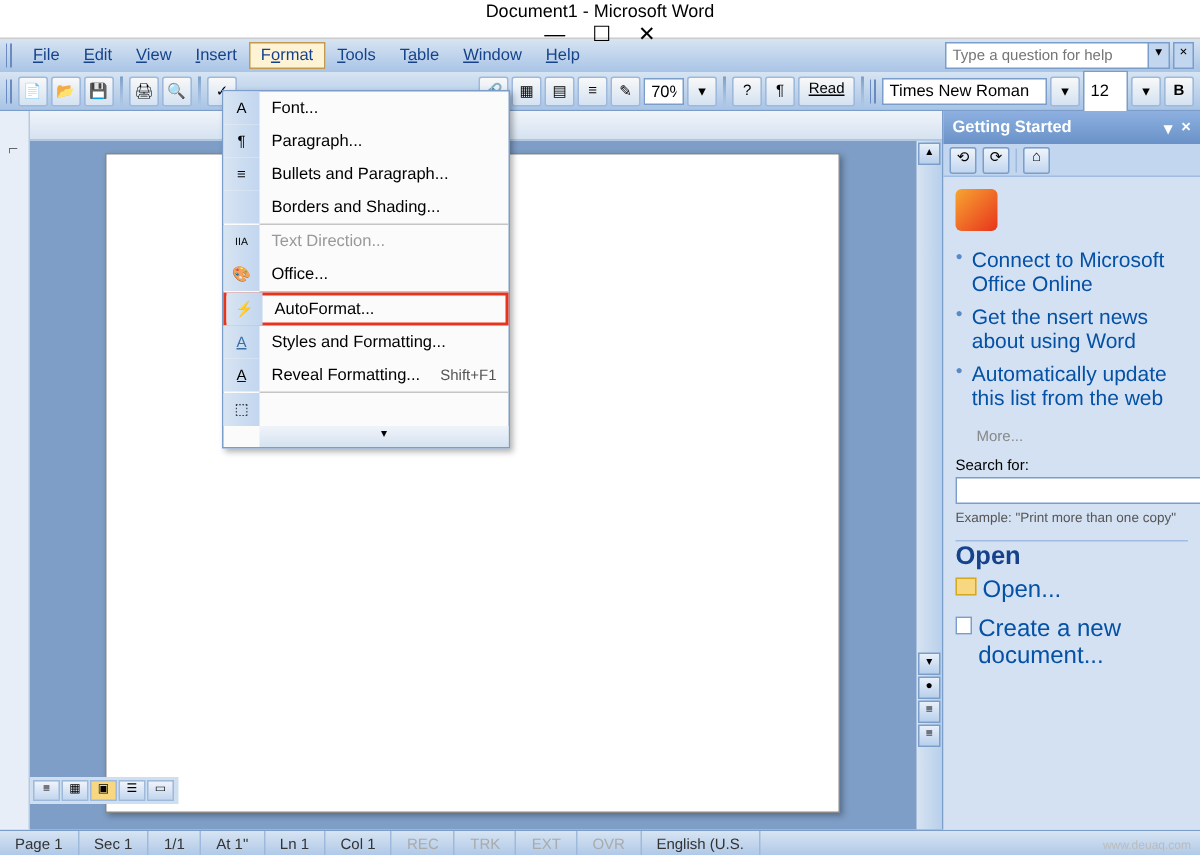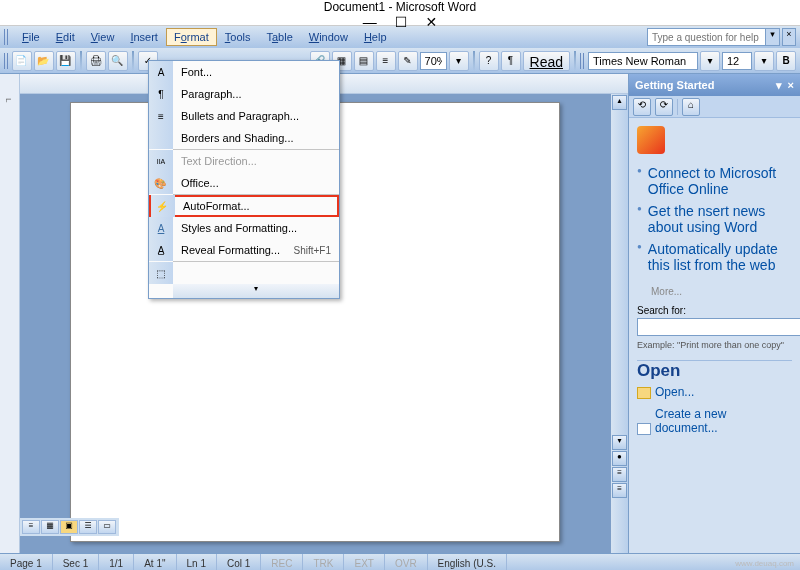--- a/index.html
+++ b/index.html
@@ -9,30 +9,30 @@
 .titlebar .word-icon { width: 14px; height: 14px; background: #3a6ea5; margin-right: 6px; display: inline-block; }
 .titlebar-title { flex: 1; color: #000; font-size: 12px; }
 .titlebar-controls { display: flex; gap: 18px; }
 .titlebar-controls span { cursor: pointer; font-size: 14px; }
 
 .menubar { height: 22px; background: linear-gradient(#d7e4f2, #a9c4e6); display: flex; align-items: center; padding: 0 4px; }
 .menubar .drag { width: 6px; height: 16px; background: repeating-linear-gradient(90deg, #6a8bc0 0 1px, transparent 1px 3px); margin-right: 4px; }
 .menu-item { padding: 3px 8px; color: #15428b; cursor: pointer; }
 .menu-item u { text-decoration: underline; }
 .menu-item.active { background: #fff3d6; border: 1px solid #c29b4e; padding: 2px 7px; }
-.help-box { margin-left: auto; width: 119px; height: 18px; background: #fff; border: 1px solid #7a9ec9; color: #9aa; padding: 2px 4px; font-size: 10px; }
+.help-box { margin-left: auto; width: 136px; height: 18px; background: #fff; border: 1px solid #7a9ec9; color: #9aa; padding: 2px 4px; font-size: 10px; }
 .help-drop { width: 14px; height: 18px; background: #c2d6ef; border: 1px solid #7a9ec9; border-left: none; text-align: center; font-size: 9px; }
 
 .toolbar { height: 26px; background: linear-gradient(#d7e4f2, #a9c4e6); display: flex; align-items: center; padding: 0 4px; gap: 2px; border-bottom: 1px solid #7a9ec9; }
 .tb-btn { width: 20px; height: 20px; background: linear-gradient(#f8f8f8, #d4e2f2); border: 1px solid #9fb9dc; border-radius: 2px; display: flex; align-items: center; justify-content: center; font-size: 10px; cursor: pointer; }
 .tb-sep { width: 2px; height: 20px; background: linear-gradient(#7a9ec9, transparent); margin: 0 2px; }
 .zoom-box { width: 27px; height: 18px; background: #fff; border: 1px solid #7a9ec9; padding: 1px 4px; font-size: 11px; }
 .font-box { width: 110px; height: 18px; background: #fff; border: 1px solid #7a9ec9; padding: 1px 4px; font-size: 11px; }
-.size-box { width: 30px; height: 18px; background: #fff; border: 1px solid #7a9ec9; padding: 1px 4px; font-size: 11px; }
-.read-btn { padding: 2px 6px; height: 20px; background: linear-gradient(#f8f8f8, #d4e2f2); border: 1px solid #9fb9dc; border-radius: 2px; font-size: 14px; cursor: pointer; text-decoration: underline; text-align: right; }
+.size-box { width: 30px; height: 28px; background: #fff; border: 1px solid #7a9ec9; padding: 1px 4px; font-size: 11px; }
+.read-btn { padding: 2px 6px; height: 20px; background: linear-gradient(#f8f8f8, #d4e2f2); border: 1px solid #9fb9dc; border-radius: 2px; font-size: 10px; cursor: pointer; text-decoration: underline; text-align: right; }
 
 .workspace { position: relative; height: 479px; display: flex; }
 
 .ruler-v { width: 20px; background: #e8eef7; border-right: 1px solid #b5c9e2; }
 .doc-area { flex: 1; background: #7e9ec7; position: relative; overflow: hidden; }
 .ruler-h { height: 20px; background: linear-gradient(#f0f4fa, #d5e2f0); border-bottom: 1px solid #b5c9e2; }
 .page { position: absolute; top: 28px; left: 50px; width: 490px; height: 440px; background: #fff; border: 1px solid #888; box-shadow: 2px 2px 4px rgba(0,0,0,0.3); }
 .scroll-v { position: absolute; right: 0; top: 20px; bottom: 0; width: 17px; background: linear-gradient(90deg, #d7e4f2, #b8cfeb); }
 .scroll-btn { width: 15px; height: 15px; background: linear-gradient(#e8f0fa, #b8cfeb); border: 1px solid #7a9ec9; margin: 1px; font-size: 8px; text-align: center; }
 
@@ -57,21 +57,21 @@
 .office-logo-text { font-size: 14px; color: #15428b; }
 .tp-list { list-style: none; margin: 6px 0 10px 0; }
 .tp-list li { display: flex; padding: 3px 0; font-size: 14px; color: #0451a5; cursor: pointer; }
 .tp-list li::before { content: "●"; color: #5a8ac6; margin-right: 6px; font-size: 8px; margin-top: 1px; }
 .tp-more { color: #888; font-size: 10px; margin-left: 14px; margin-bottom: 8px; }
 .tp-search-label { font-size: 10px; margin-bottom: 2px; }
 .tp-search-row { display: flex; margin-bottom: 4px; }
 .tp-search-input { flex: 1; height: 18px; border: 1px solid #7a9ec9; background: #fff; padding: 0 4px; }
 .tp-example { font-size: 9px; color: #555; }
 .tp-section-head { margin-top: 10px; font-weight: bold; color: #15428b; font-size: 17px; border-top: 1px solid #a0bce0; padding-top: 0; }
-.tp-link { display: flex; align-items: flex-end; gap: 4px; color: #0451a5; font-size: 12px; padding: 4px 0; cursor: pointer; }
+.tp-link { display: flex; align-items: flex-start; gap: 4px; color: #0451a5; font-size: 16px; padding: 4px 0; cursor: pointer; }
 .tp-link .link-icon { width: 14px; height: 12px; background: #f7d77f; border: 1px solid #d4a820; }
 
 .viewbar { position: absolute; bottom: 17px; left: 0; height: 18px; background: #cfdff0; display: flex; align-items: center; padding: 0 2px; }
 .vb-btn { width: 18px; height: 14px; background: linear-gradient(#f0f4fa, #c2d6ef); border: 1px solid #9fb9dc; margin-right: 1px; font-size: 8px; text-align: center; cursor: pointer; }
 .vb-btn.active { background: #f7d77f; }
 
 .statusbar { height: 20px; background: linear-gradient(#d7e4f2, #a9c4e6); display: flex; align-items: center; font-size: 10px; color: #333; border-top: 1px solid #7a9ec9; }
 .sb-cell { padding: 0 10px; border-right: 1px solid #9fb9dc; height: 100%; display: flex; align-items: center; }
 .sb-cell.dim { color: #aaa; }
 </style>

